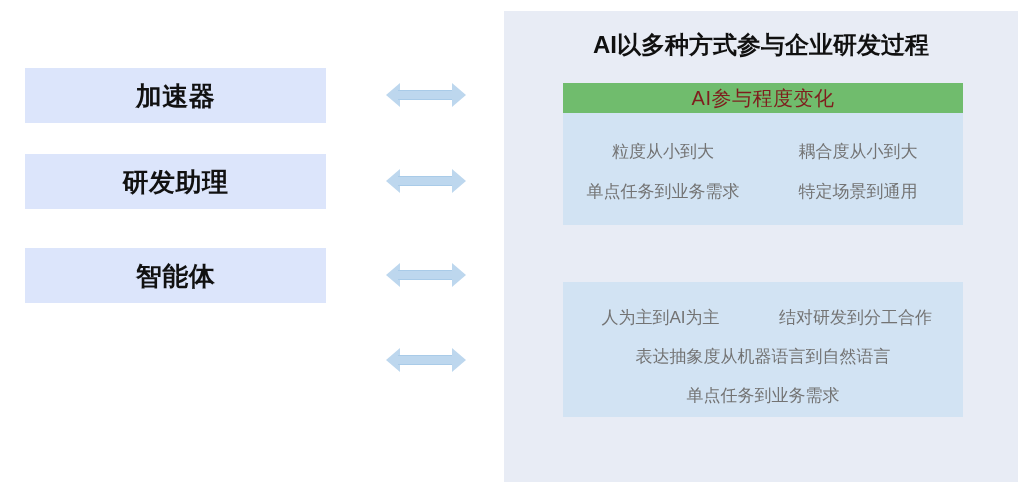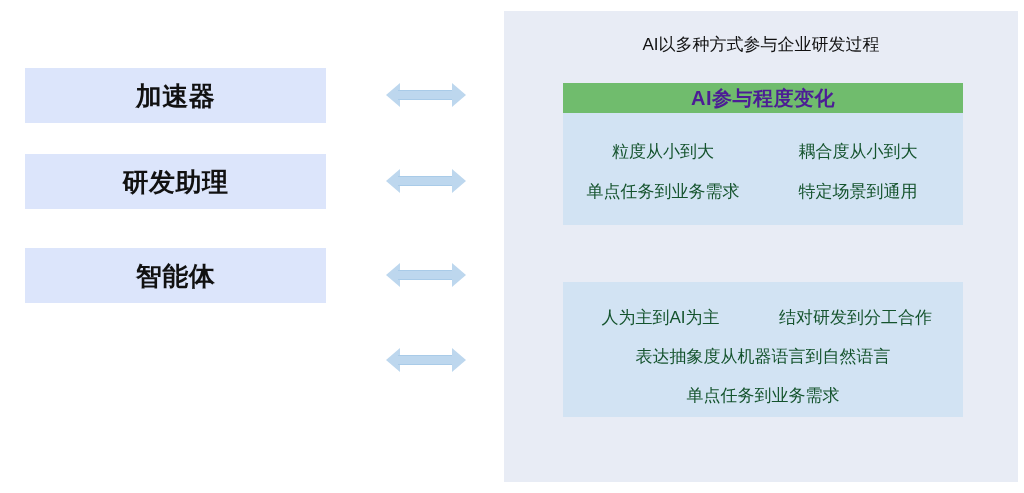--- a/index.html
+++ b/index.html
@@ -95,59 +95,59 @@
     width: 514px;
     height: 471px;
     background: #e8ecf5;
   }
   #panel-title {
     position: absolute;
     left: 57px;
     top: 17px;
     width: 400px;
     text-align: center;
-    font-size: 17px;
-    font-weight: normal;
+    font-size: 24px;
+    font-weight: bold;
     line-height: 34px;
     color: #101010;
     z-index: 3;
   }
 
   .section {
     position: absolute;
     left: 59px;
     width: 400px;
   }
   .section-header {
     height: 30px;
     background: #70bc6d;
     display: flex;
     align-items: center;
     justify-content: center;
   }
   .section-header-label {
     font-size: 20px;
-    font-weight: bold;
-    color: #4c1d95;
+    font-weight: normal;
+    color: #7f1d1d;
     letter-spacing: 0.5px;
     line-height: 1;
     white-space: nowrap;
   }
   .section-body {
     background: #d2e3f3;
     box-sizing: border-box;
   }
   .body-row {
     display: flex;
     justify-content: center;
     align-items: center;
   }
   .body-cell {
     font-size: 17px;
-    color: #14532d;
+    color: #737373;
     line-height: 1;
     white-space: nowrap;
     text-align: center;
   }
 
   
   #section-participation { top: 72px; }
   #section-participation .section-body { height: 112px; padding-top: 18px; }
   #section-participation .body-row { height: 40px; }
   #section-participation .body-cell.col-a { width: 190px; }

